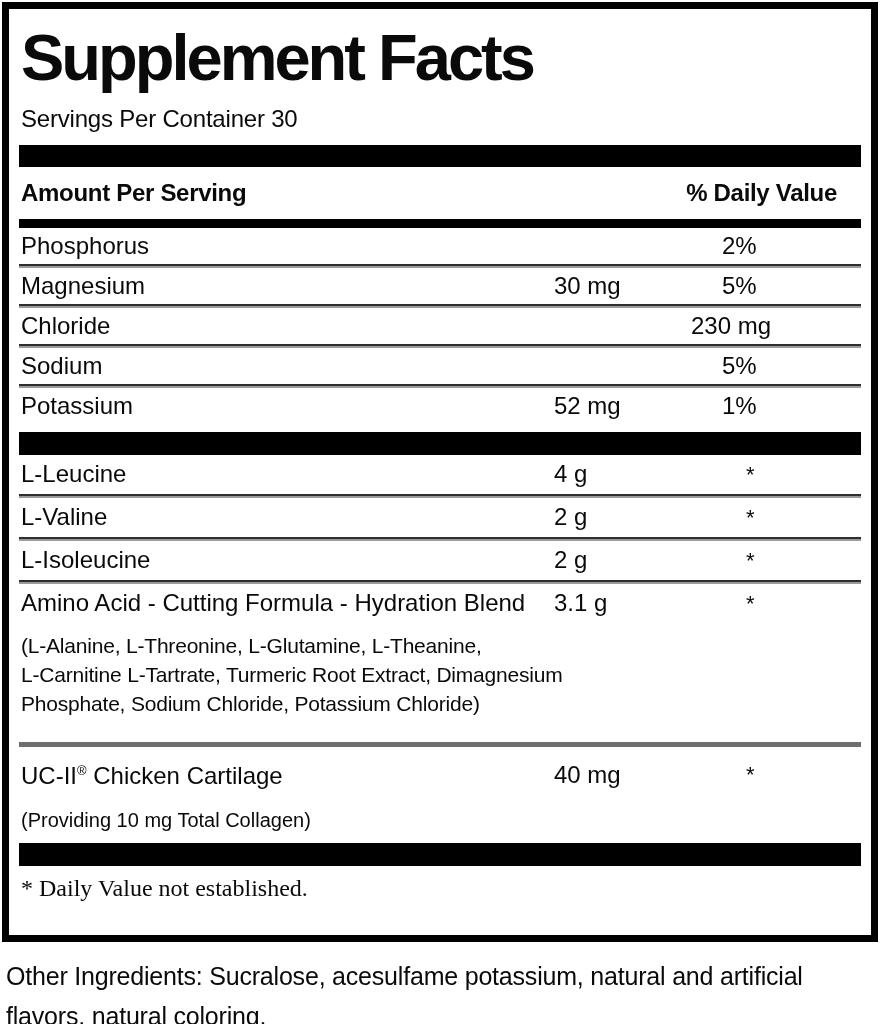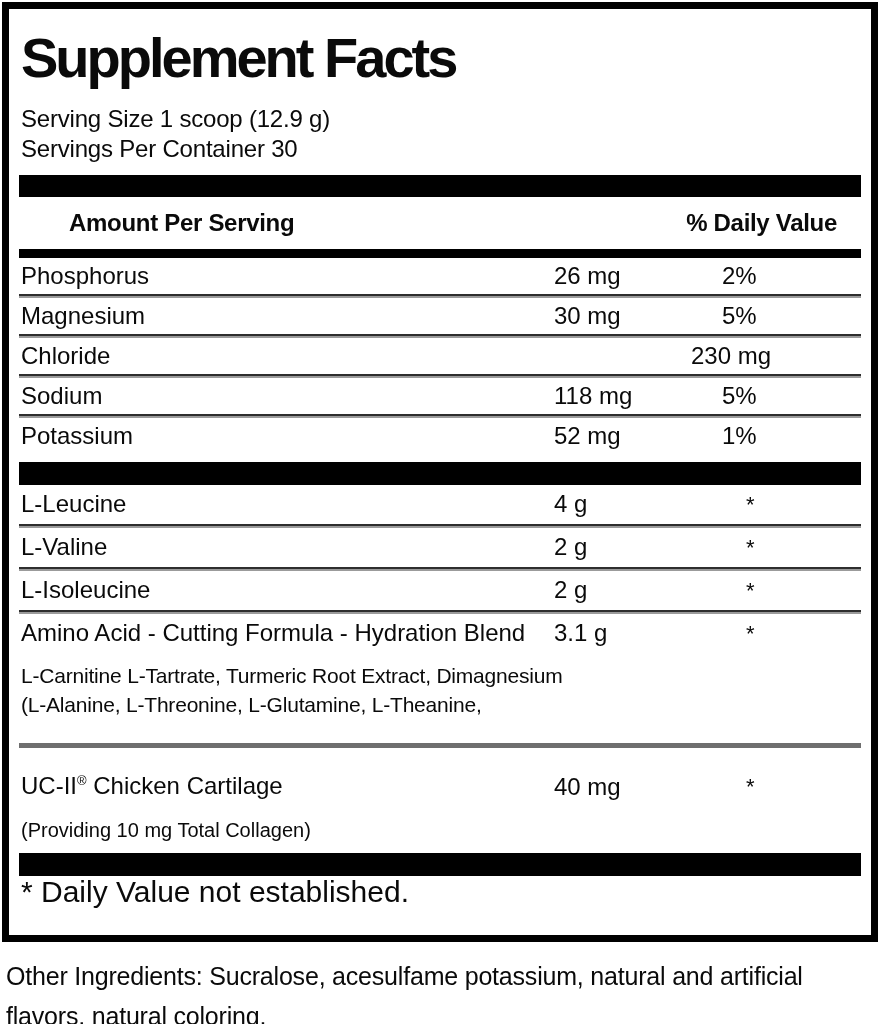--- a/index.html
+++ b/index.html
@@ -14,111 +14,107 @@
     width:876px;height:940px;
     border:7px solid #000;
     background:#fff;
     overflow:hidden;
   }
   .inner{margin:0 10px;}
   .pad{padding-left:2px;padding-right:2px;}
 
   .title{
     margin:10px 0 0 0;
-    font-size:56px;line-height:78px;font-weight:bold;
+    font-size:65px;line-height:78px;font-weight:bold;
     letter-spacing:-3px;white-space:nowrap;
   }
   .serving{font-size:24px;line-height:30px;letter-spacing:-0.2px;}
   .serving-block{margin-top:7px;}
 
   .bar{background:#000;width:100%;}
   .bar-thick{height:22px;margin-top:11px;}
   .bar-thin{height:9px;}
   .bar-mid{height:23px;}
 
   .hdr-row{
     display:flex;justify-content:space-between;align-items:center;
     padding:11px 2px;
-    margin-left:48px;
   }
   .hdr-left{font-size:24px;line-height:30px;font-weight:bold;letter-spacing:-0.3px;}
   .hdr-right{font-size:24px;line-height:30px;font-weight:bold;letter-spacing:-0.3px;padding-right:22px;}
 
   .nrow{display:flex;align-items:flex-end;padding:4px 2px;}
   .arow{display:flex;align-items:baseline;padding:5px 2px;justify-content:center;}
   .nrow .name,.arow .name{flex:1;font-size:24px;line-height:28px;}
   .amt{width:168px;font-size:24px;line-height:28px;}
   .pct{width:137px;font-size:24px;line-height:28px;}
   .pct.ast{padding-left:24px;box-sizing:border-box;font-size:22px;}
 
   .sep{height:4px;width:100%;background:linear-gradient(#2e2e2e 45%, #9b9b9b 55%);}
   .sep-gray{height:5px;width:100%;background:#6f6f6f;margin-top:24px;}
 
   .components{
     margin-top:8px;padding-left:2px;
     font-size:21px;line-height:29px;letter-spacing:-0.2px;
   }
-  .collagen-row{display:flex;align-items:flex-end;padding:14px 2px 0 2px;margin-top:9px;}
+  .collagen-row{display:flex;align-items:flex-start;padding:14px 2px 0 2px;}
   .collagen-row .name{flex:1;font-size:24px;line-height:30px;}
   .reg{font-size:13px;vertical-align:super;line-height:0;}
   .sub-note{margin-top:16px;padding-left:2px;font-size:20px;line-height:26px;}
   .bar4{margin-top:10px;}
   .bar3{margin-top:8px;}
-  .footnote{padding:2px 2px 0 2px;font-size:30px;line-height:28px;}
+  .footnote{padding:8px 2px 0 2px;font-size:24px;line-height:28px;font-family:Liberation Serif, serif;}
 
   .other{
     margin:14px 10px 0 6px;
     font-size:25px;line-height:40px;letter-spacing:-0.2px;
   }
 </style>
 </head>
 <body>
 
 <div class="panel">
   <div class="inner">
 
     <div class="title pad">Supplement Facts</div>
 
     <div class="serving-block">
-      <div class="serving pad">Serving Size 1 scoop (12.9 g)</div>
       <div class="serving pad">Servings Per Container 30</div>
     </div>
 
     <div class="bar bar-thick"></div>
 
     <div class="hdr-row">
       <span class="hdr-left">Amount Per Serving</span>
       <span class="hdr-right">% Daily Value</span>
     </div>
 
     <div class="bar bar-thin"></div>
 
     <div class="nrow">
       <span class="name">Phosphorus</span>
-      <span class="amt">26 mg</span>
       <span class="pct">2%</span>
     </div>
     <div class="sep"></div>
 
     <div class="nrow">
       <span class="name">Magnesium</span>
       <span class="amt">30 mg</span>
       <span class="pct">5%</span>
     </div>
     <div class="sep"></div>
 
     <div class="nrow">
       <span class="name">Chloride</span>
       <span class="amt">230 mg</span>
     </div>
     <div class="sep"></div>
 
     <div class="nrow">
       <span class="name">Sodium</span>
-      <span class="amt">118 mg</span>
       <span class="pct">5%</span>
     </div>
     <div class="sep"></div>
 
     <div class="nrow">
       <span class="name">Potassium</span>
       <span class="amt">52 mg</span>
       <span class="pct">1%</span>
     </div>
 
@@ -145,22 +141,23 @@
     </div>
     <div class="sep"></div>
 
     <div class="arow">
       <span class="name">Amino Acid - Cutting Formula - Hydration Blend</span>
       <span class="amt">3.1 g</span>
       <span class="pct ast">*</span>
     </div>
 
     <div class="components">
+      <div>(L-Alanine, L-Threonine, L-Glutamine, L-Theanine,</div>
       <div>L-Carnitine L-Tartrate, Turmeric Root Extract, Dimagnesium</div>
-      <div>(L-Alanine, L-Threonine, L-Glutamine, L-Theanine,</div>
+      <div>Phosphate, Sodium Chloride, Potassium Chloride)</div>
     </div>
 
     <div class="sep-gray"></div>
 
     <div class="collagen-row">
       <span class="name"><span>UC-II</span><span class="reg">®</span><span> Chicken Cartilage</span></span>
       <span class="amt">40 mg</span>
       <span class="pct ast">*</span>
     </div>
 

